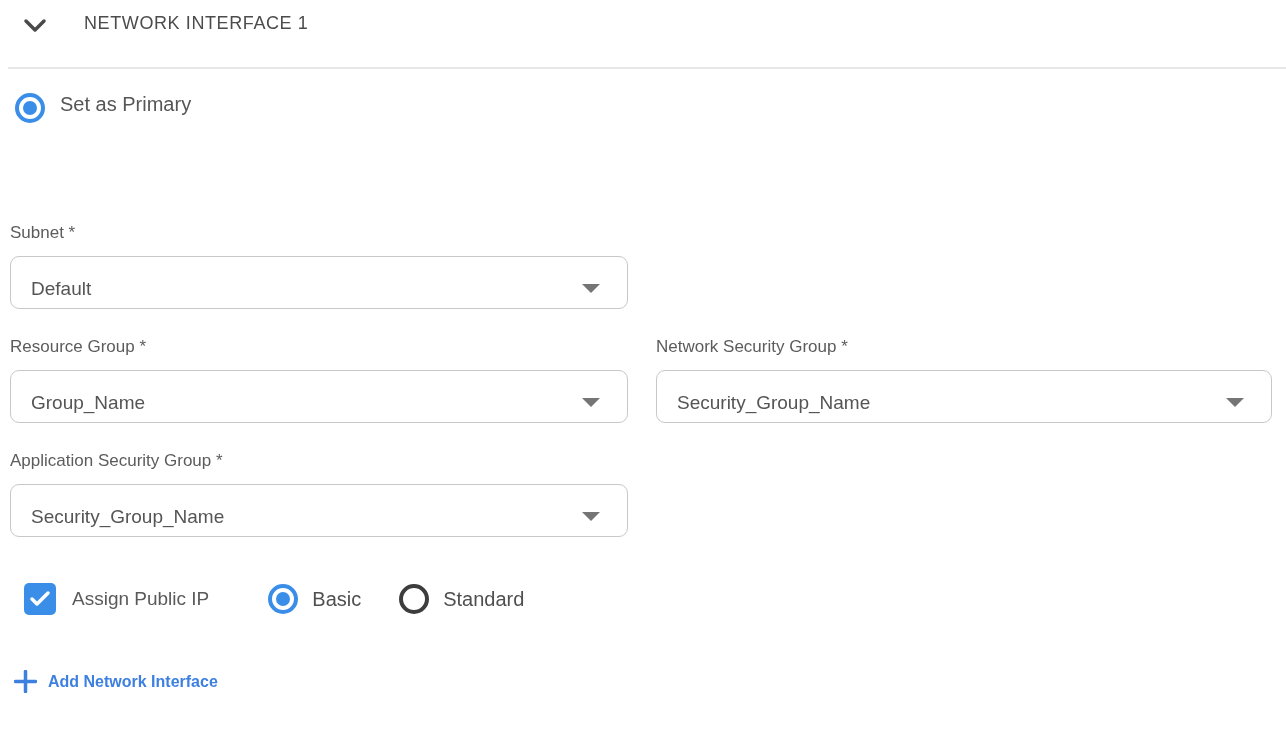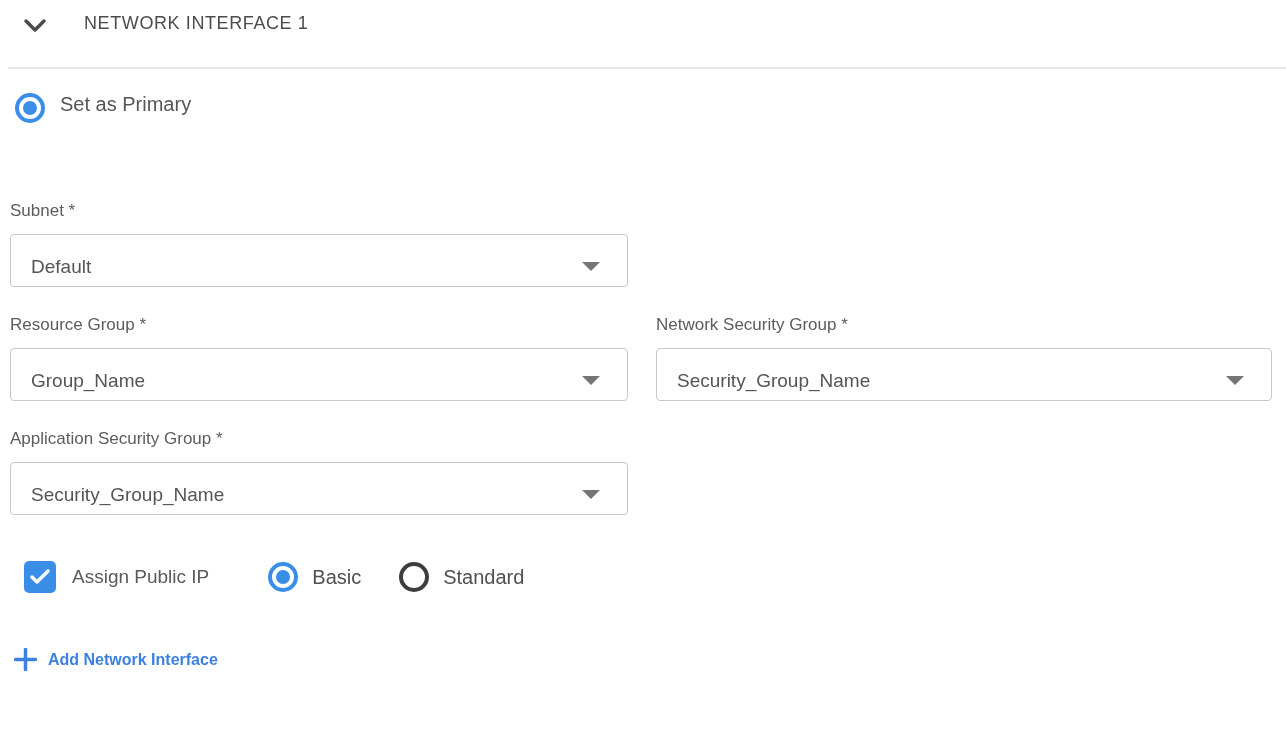--- a/index.html
+++ b/index.html
@@ -19,23 +19,23 @@
   .primary-row { margin-top: 24px; margin-left: 5px; display: flex; align-items: flex-start; cursor: pointer; width: fit-content; }
 
   .radio { width: 30px; height: 30px; border-radius: 50%; display: flex; align-items: center; justify-content: center; flex: 0 0 auto; background: #fff; }
   .radio.selected { border: 4px solid #3b8ee8; }
   .radio.selected .radio-dot { width: 14px; height: 14px; border-radius: 50%; background: #3b8ee8; }
   .radio.unselected { border: 4px solid #3d3d3d; }
 
   .primary-label { margin-left: 15px; font-size: 20px; color: #565656; }
 
   
-  .form-grid { margin-top: 78px; display: grid; grid-template-columns: 618px 616px; column-gap: 33px; row-gap: 48px; gap: 28px; }
+  .form-grid { margin-top: 100px; display: grid; grid-template-columns: 618px 616px; column-gap: 33px; row-gap: 48px; gap: 28px; }
   .field-label { font-size: 17px; color: #5c5c5c; height: 21px; margin-bottom: 12px; }
-  .select-box { height: 53px; border: 1px solid #c8c8c8; border-radius: 4px; background: #fff; display: flex; align-items: center; justify-content: space-between; padding: 12px 27px 0 20px; cursor: pointer; }
+  .select-box { height: 53px; border: 1px solid #c8c8c8; border-radius: 9px; background: #fff; display: flex; align-items: center; justify-content: space-between; padding: 12px 27px 0 20px; cursor: pointer; }
   .select-value { font-size: 19px; color: #555555; }
   .caret-down { width: 0; height: 0; border-left: 9px solid transparent; border-right: 9px solid transparent; border-top: 9px solid #757575; }
 
   
   .options-row { margin-top: 46px; margin-left: 4px; display: flex; align-items: center; padding-left: 10px; }
   .checkbox-group { display: flex; align-items: center; cursor: pointer; }
   .checkbox { width: 32px; height: 32px; border-radius: 5px; background: #3b8ee8; display: flex; align-items: center; justify-content: center; flex: 0 0 auto; }
   .checkbox-label { margin-left: 16px; font-size: 19px; color: #5a5a5a; }
   .sku-group { display: flex; align-items: center; cursor: pointer; }
   .sku-basic { margin-left: 59px; text-align: center; }

